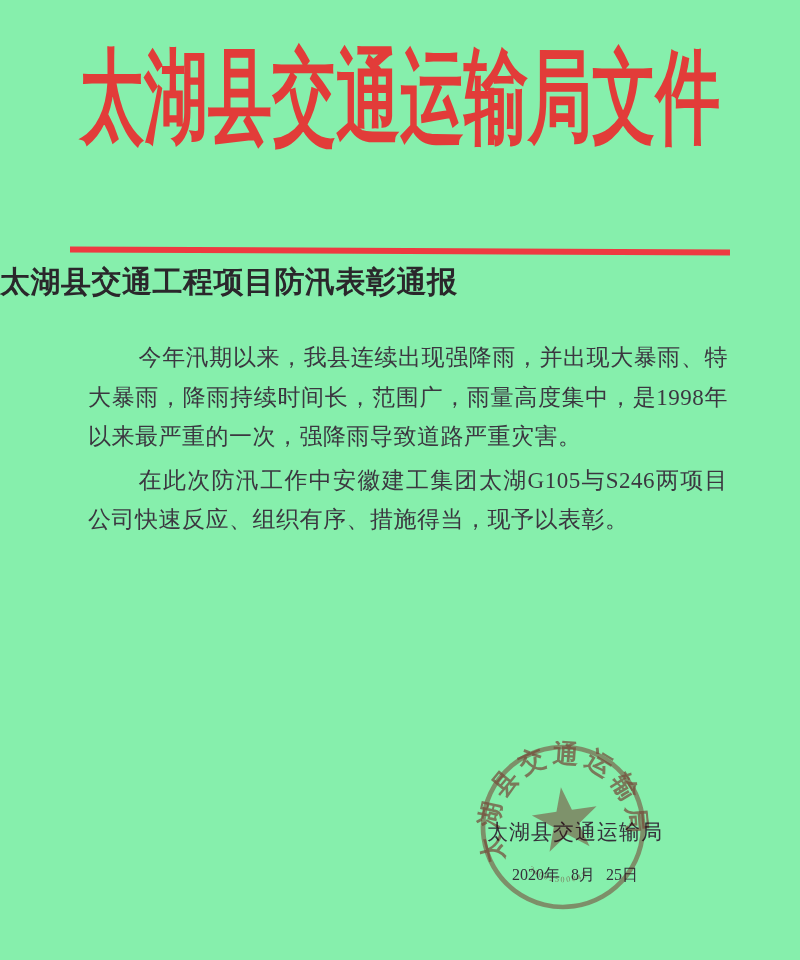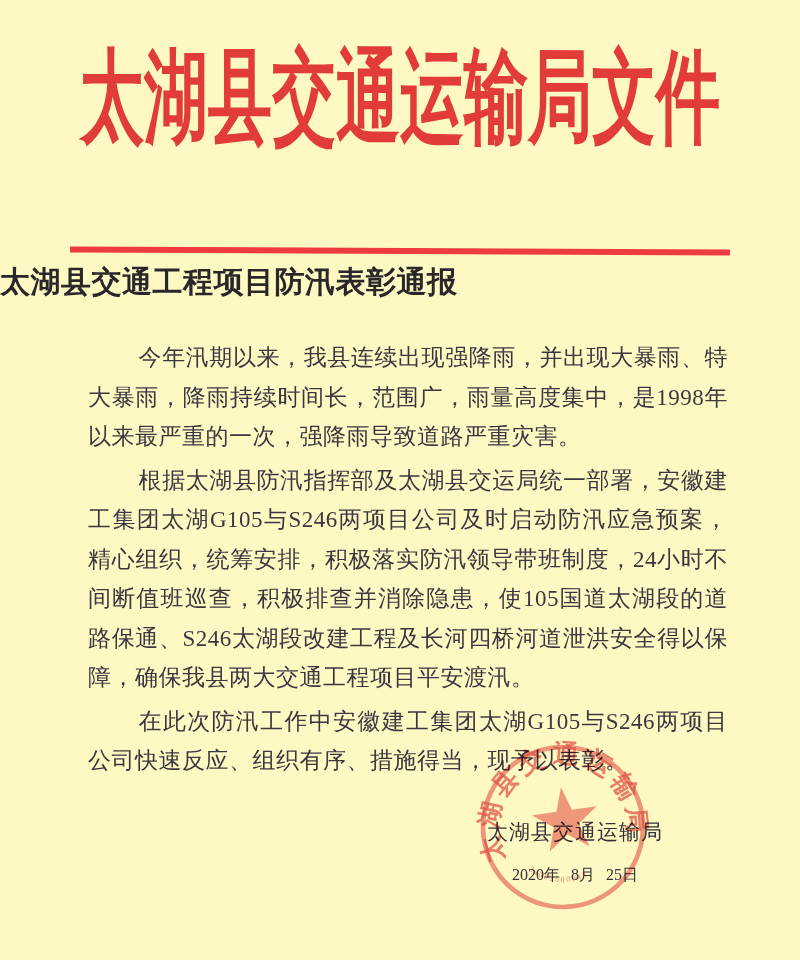--- a/index.html
+++ b/index.html
@@ -4,21 +4,21 @@
 <style>
   html,body{margin:0;padding:0;}
   body{
     width:800px;height:960px;
     background:#f3f2ef;
     font-family:"Liberation Serif", serif;
   }
   .page{
     position:relative;
     width:800px;height:960px;
-    background:#fef9c3;
+    background:#86efac;
     overflow:hidden;
   }
   
   .agency-header{
     position:absolute;
     top:28px;left:0;right:0;
     text-align:center;
     font-size:64px;
     font-weight:bold;
     color:#e23c39;
@@ -101,21 +101,20 @@
 <div class="page">
 
   <div class="agency-header">太湖县交通运输局文件</div>
 
   <div class="red-line"></div>
 
   <h2 class="doc-title">太湖县交通工程项目防汛表彰通报</h2>
 
   <main class="doc-body">
     <p>今年汛期以来，我县连续出现强降雨，并出现大暴雨、特大暴雨，降雨持续时间长，范围广，雨量高度集中，是1998年以来最严重的一次，强降雨导致道路严重灾害。</p>
-    <p>根据太湖县防汛指挥部及太湖县交运局统一部署，安徽建工集团太湖G105与S246两项目公司及时启动防汛应急预案，精心组织，统筹安排，积极落实防汛领导带班制度，24小时不间断值班巡查，积极排查并消除隐患，使105国道太湖段的道路保通、S246太湖段改建工程及长河四桥河道泄洪安全得以保障，确保我县两大交通工程项目平安渡汛。</p>
     <p>在此次防汛工作中安徽建工集团太湖G105与S246两项目公司快速反应、组织有序、措施得当，现予以表彰。</p>
   </main>
 
   <div class="signature-block">
     <div class="sig-name">太湖县交通运输局</div>
     <div class="sig-date">2020年 8月 25日</div>
   </div>
 
   <div class="seal">
     <svg viewBox="0 0 200 200">

